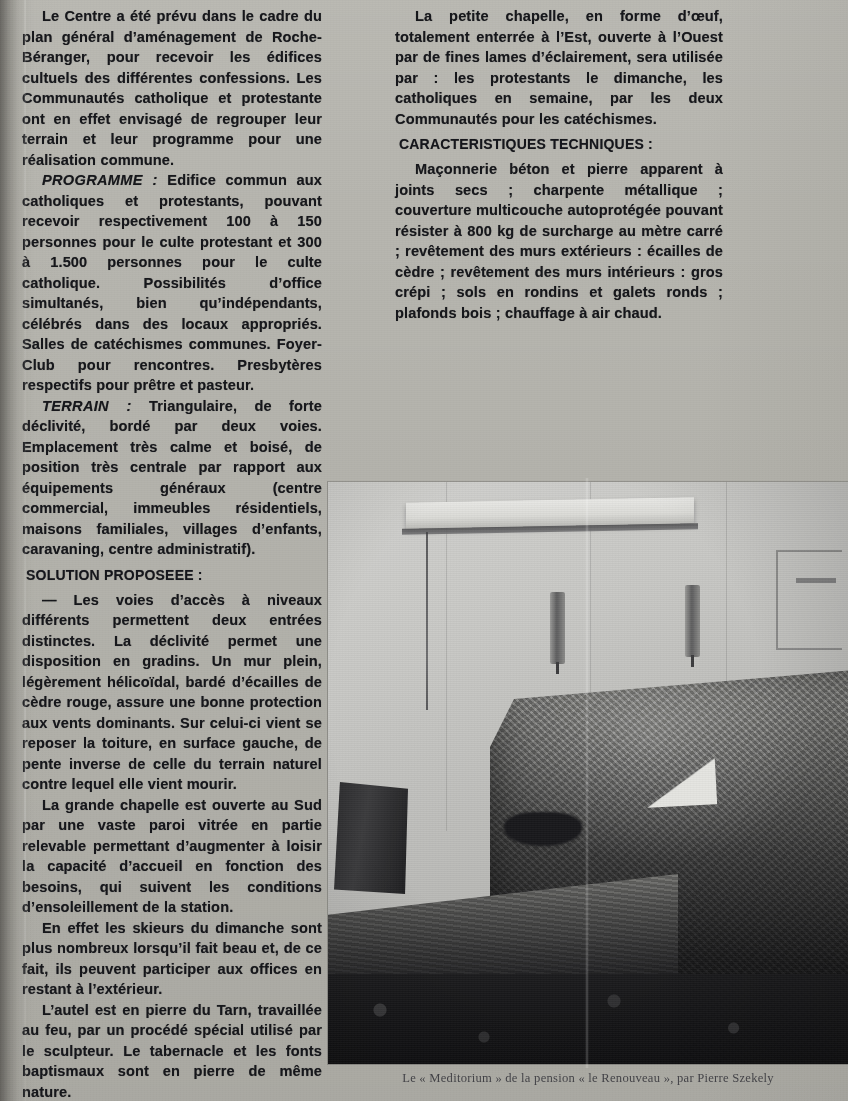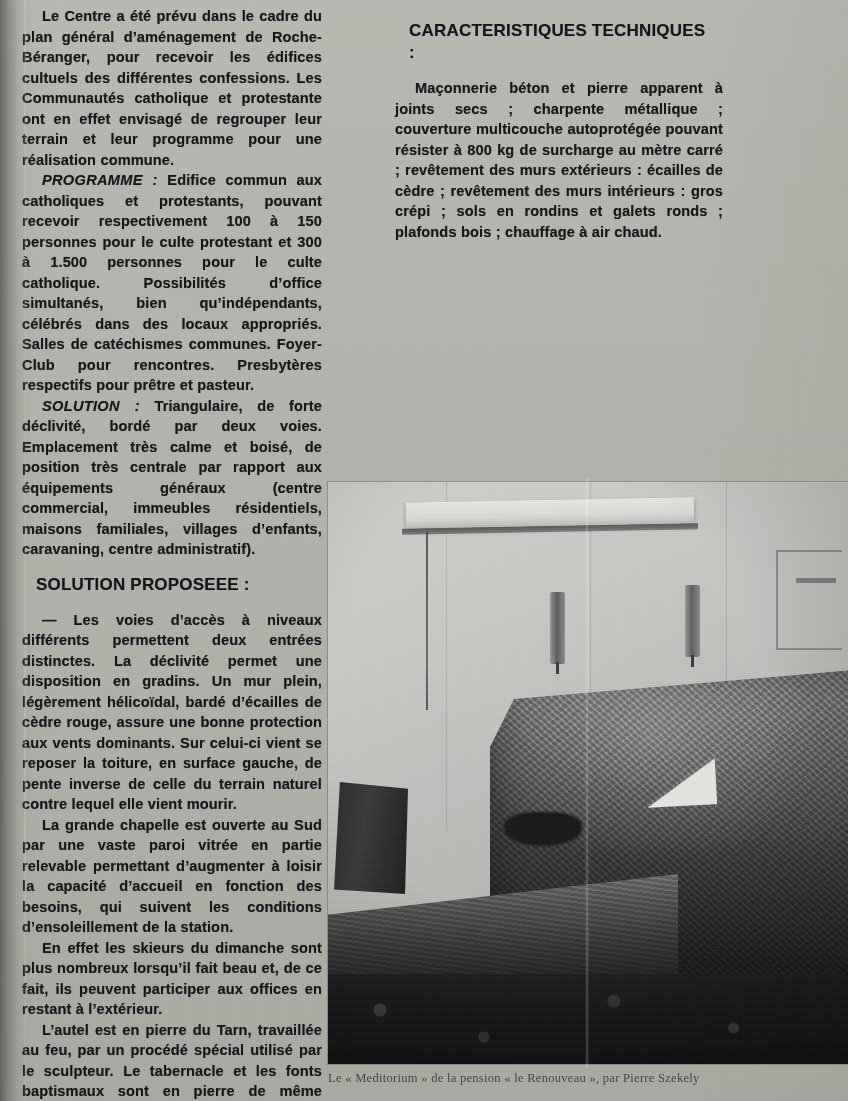--- a/index.html
+++ b/index.html
@@ -112,24 +112,24 @@
   }
 
   
   .runin {
     font-weight: 700;
     letter-spacing: 0.3px;
     font-style: italic;
   }
 
   h2.heading {
-    margin: 14px;
+    margin: 4px;
     font-family: "Liberation Sans", sans-serif;
     font-weight: 700;
-    font-size: 17px;
+    font-size: 14px;
     line-height: 22px;
     letter-spacing: 0.2px;
     color: #14151a;
     text-align: left;
     text-shadow: 0 0 0.7px rgba(20,20,24,0.45);
   }
   .gap-before { margin-top: 7px; }
   .gap-after  { margin-bottom: 1px; }
 
   
@@ -326,46 +326,48 @@
     left: 328px;
     top: 1071px;
     width: 520px;
     z-index: 3;
     font-family: "Liberation Serif", serif;
     font-weight: 400;
     font-size: 12.6px;
     line-height: 15px;
     letter-spacing: 0.25px;
     color: #34343a;
+    text-align: center;
     opacity: .88;
   }
 </style>
 </head>
 <body>
 
 <div class="page">
 
   <div class="col col-left">
 
     <p class="body">Le Centre a été prévu dans le cadre du plan général d’aménagement de Roche-Béranger, pour recevoir les édifices cultuels des différentes confessions. Les Communautés catholique et protestante ont en effet envisagé de regrouper leur terrain et leur programme pour une réalisation commune.</p>
 
     <p class="body gap-before"><span class="runin">PROGRAMME :</span><span> Edifice commun aux catholiques et protestants, pouvant recevoir respectivement 100 à 150 personnes pour le culte protestant et 300 à 1.500 personnes pour le culte catholique. Possibilités d’office simultanés, bien qu’indépendants, célébrés dans des locaux appropriés. Salles de catéchismes communes. Foyer-Club pour rencontres. Presbytères respectifs pour prêtre et pasteur.</span></p>
 
-    <p class="body"><span class="runin">SOLUTION :</span><span> Triangulaire, de forte déclivité, bordé par deux voies. Emplacement très calme et boisé, de position très centrale par rapport aux équipements généraux (centre commercial, immeubles résidentiels, maisons familiales, villages d’enfants, caravaning, centre administratif).</span></p>
+    <p class="body"><span class="runin">TERRAIN :</span><span> Triangulaire, de forte déclivité, bordé par deux voies. Emplacement très calme et boisé, de position très centrale par rapport aux équipements généraux (centre commercial, immeubles résidentiels, maisons familiales, villages d’enfants, caravaning, centre administratif).</span></p>
 
     <h2 class="heading gap-before gap-after">SOLUTION PROPOSEEE :</h2>
 
     <p class="body">— Les voies d’accès à niveaux différents permettent deux entrées distinctes. La déclivité permet une disposition en gradins. Un mur plein, légèrement hélicoïdal, bardé d’écailles de cèdre rouge, assure une bonne protection aux vents dominants. Sur celui-ci vient se reposer la toiture, en surface gauche, de pente inverse de celle du terrain naturel contre lequel elle vient mourir.</p>
     <p class="body">La grande chapelle est ouverte au Sud par une vaste paroi vitrée en partie relevable permettant d’augmenter à loisir la capacité d’accueil en fonction des besoins, qui suivent les conditions d’ensoleillement de la station.</p>
     <p class="body">En effet les skieurs du dimanche sont plus nombreux lorsqu’il fait beau et, de ce fait, ils peuvent participer aux offices en restant à l’extérieur.</p>
     <p class="body">L’autel est en pierre du Tarn, travaillée au feu, par un procédé spécial utilisé par le sculpteur. Le tabernacle et les fonts baptismaux sont en pierre de même nature.</p>
   </div>
 
   <div class="col col-right">
 
+    <p class="body">La petite chapelle, en forme d’œuf, totalement enterrée à l’Est, ouverte à l’Ouest par de fines lames d’éclairement, sera utilisée par : les protestants le dimanche, les catholiques en semaine, par les deux Communautés pour les catéchismes.</p>
 
 
     <h2 class="heading gap-before gap-after">CARACTERISTIQUES TECHNIQUES :</h2>
 
     <p class="body">Maçonnerie béton et pierre apparent à joints secs ; charpente métallique ; couverture multicouche autoprotégée pouvant résister à 800 kg de surcharge au mètre carré ; revêtement des murs extérieurs : écailles de cèdre ; revêtement des murs intérieurs : gros crépi ; sols en rondins et galets ronds ; plafonds bois ; chauffage à air chaud.</p>
   </div>
 
   <div class="photo-wrap">
     <div class="photo">
 

